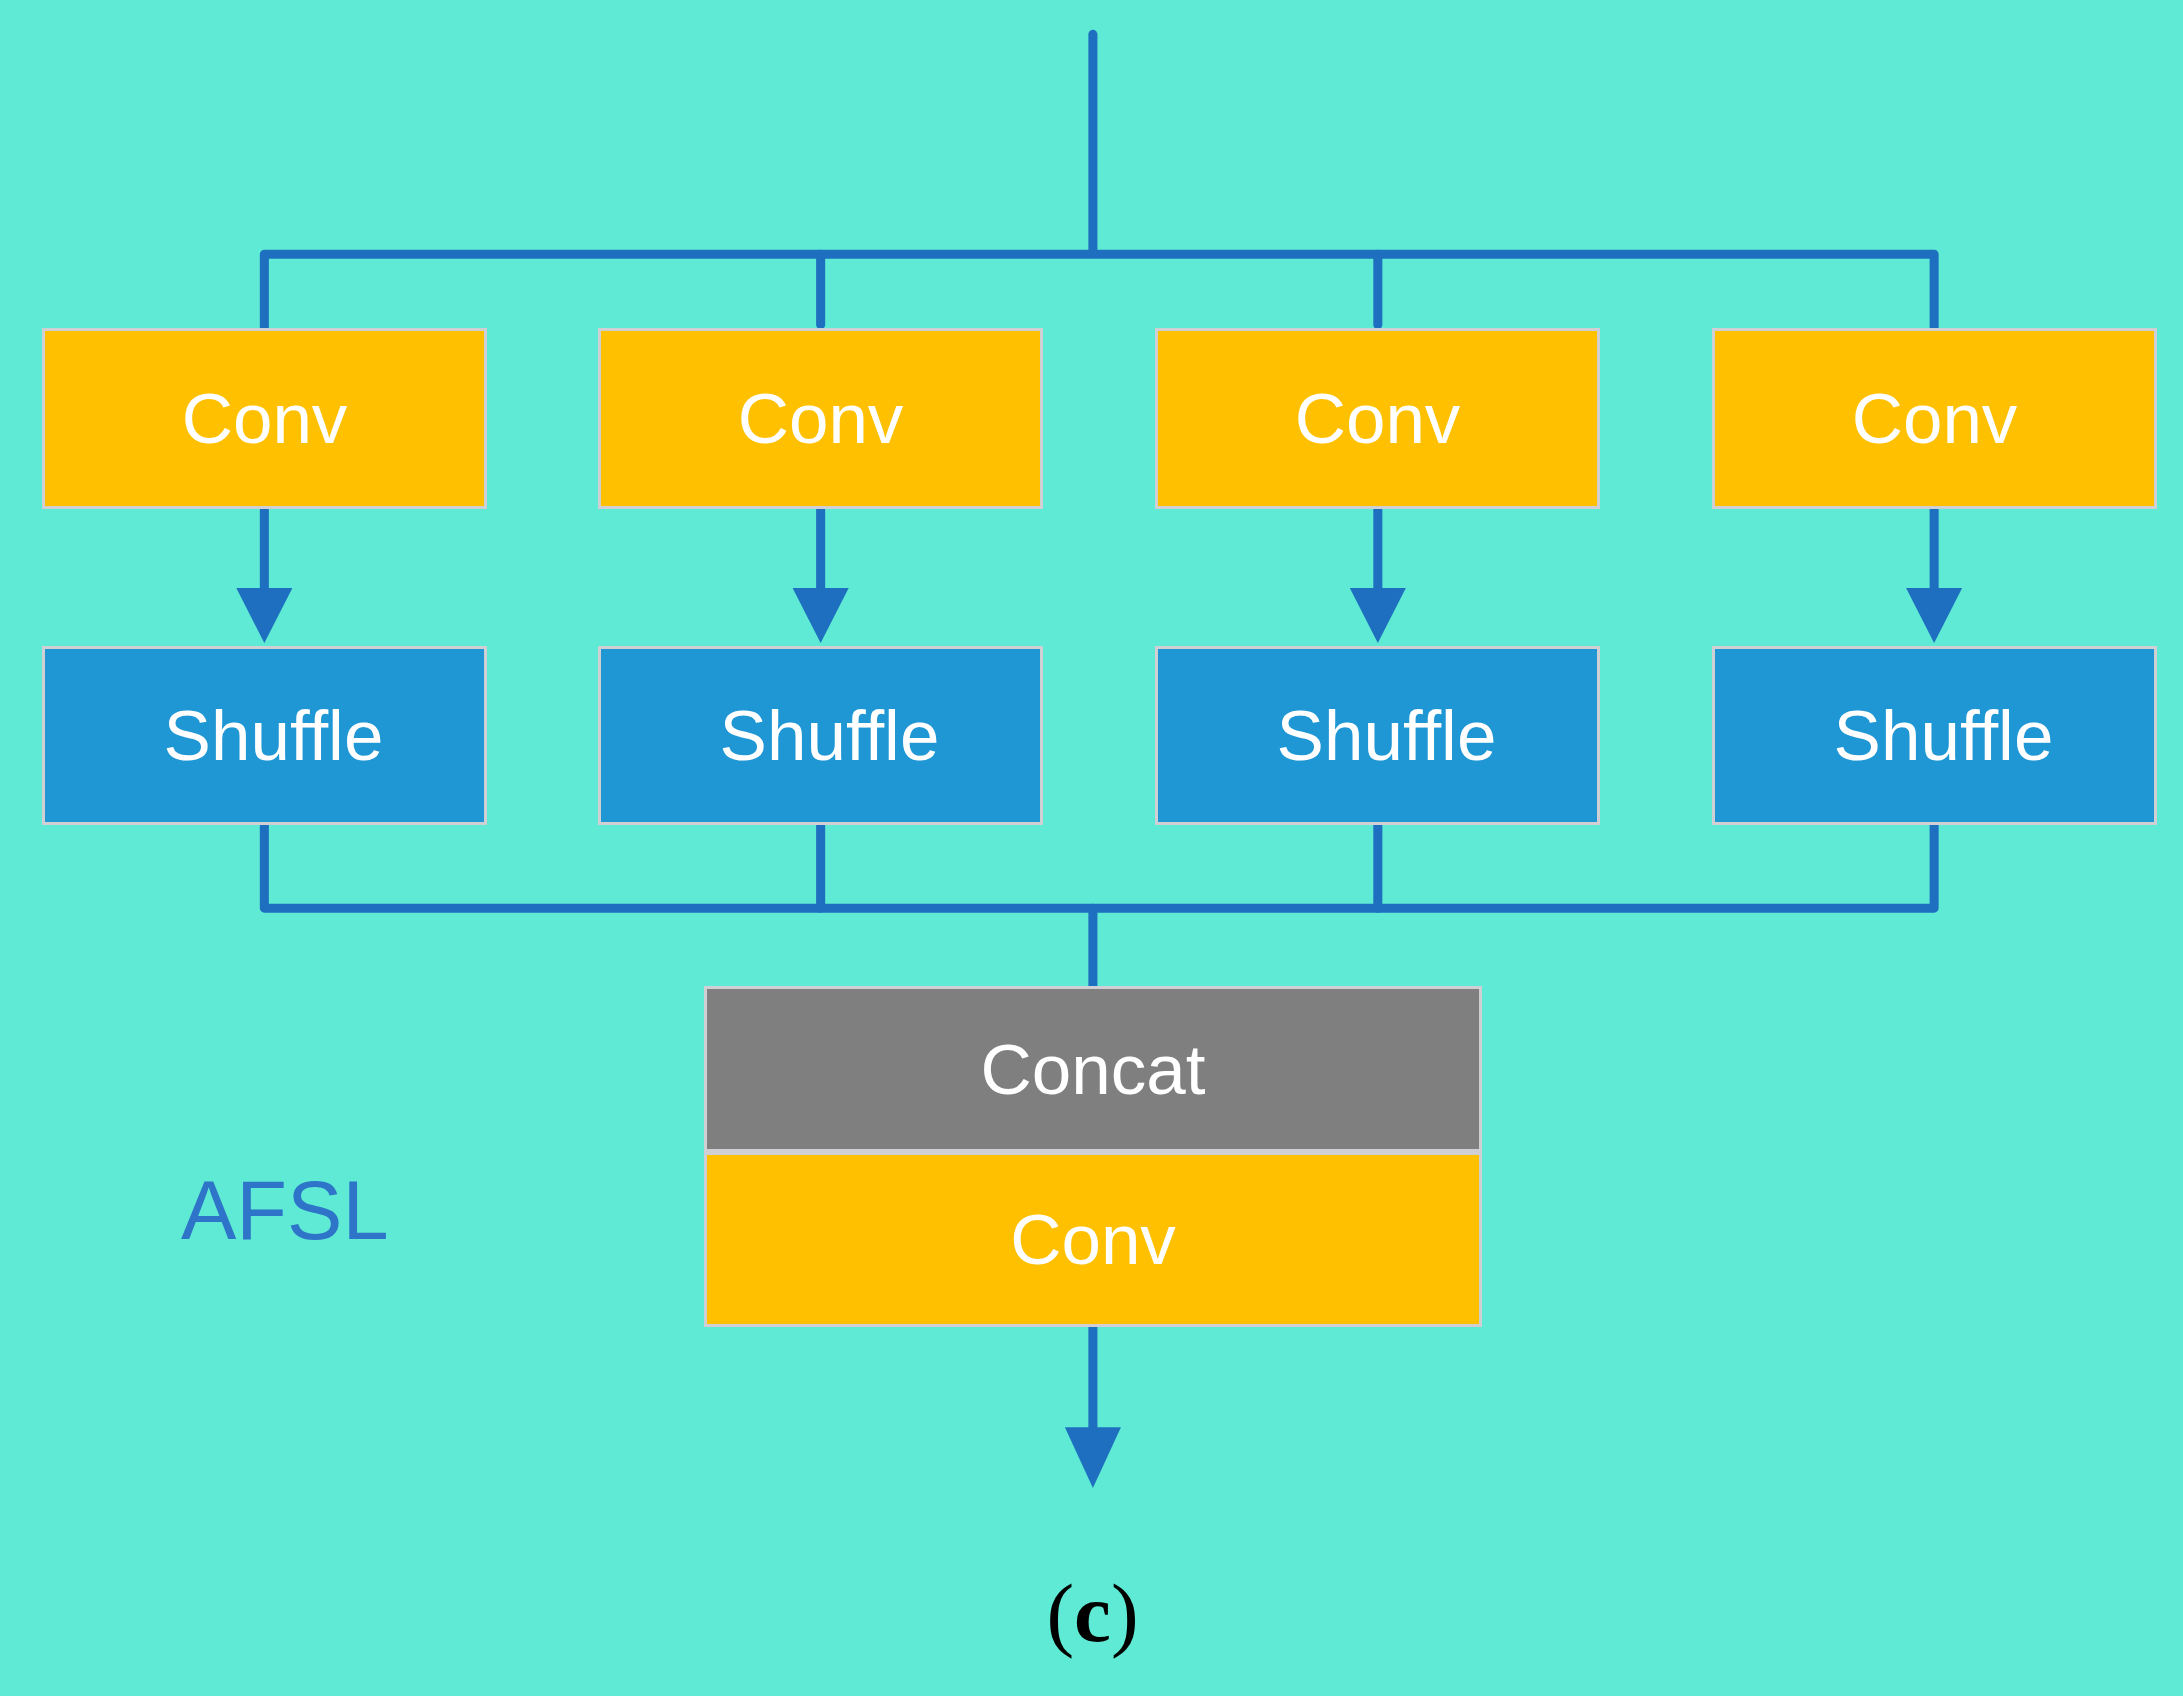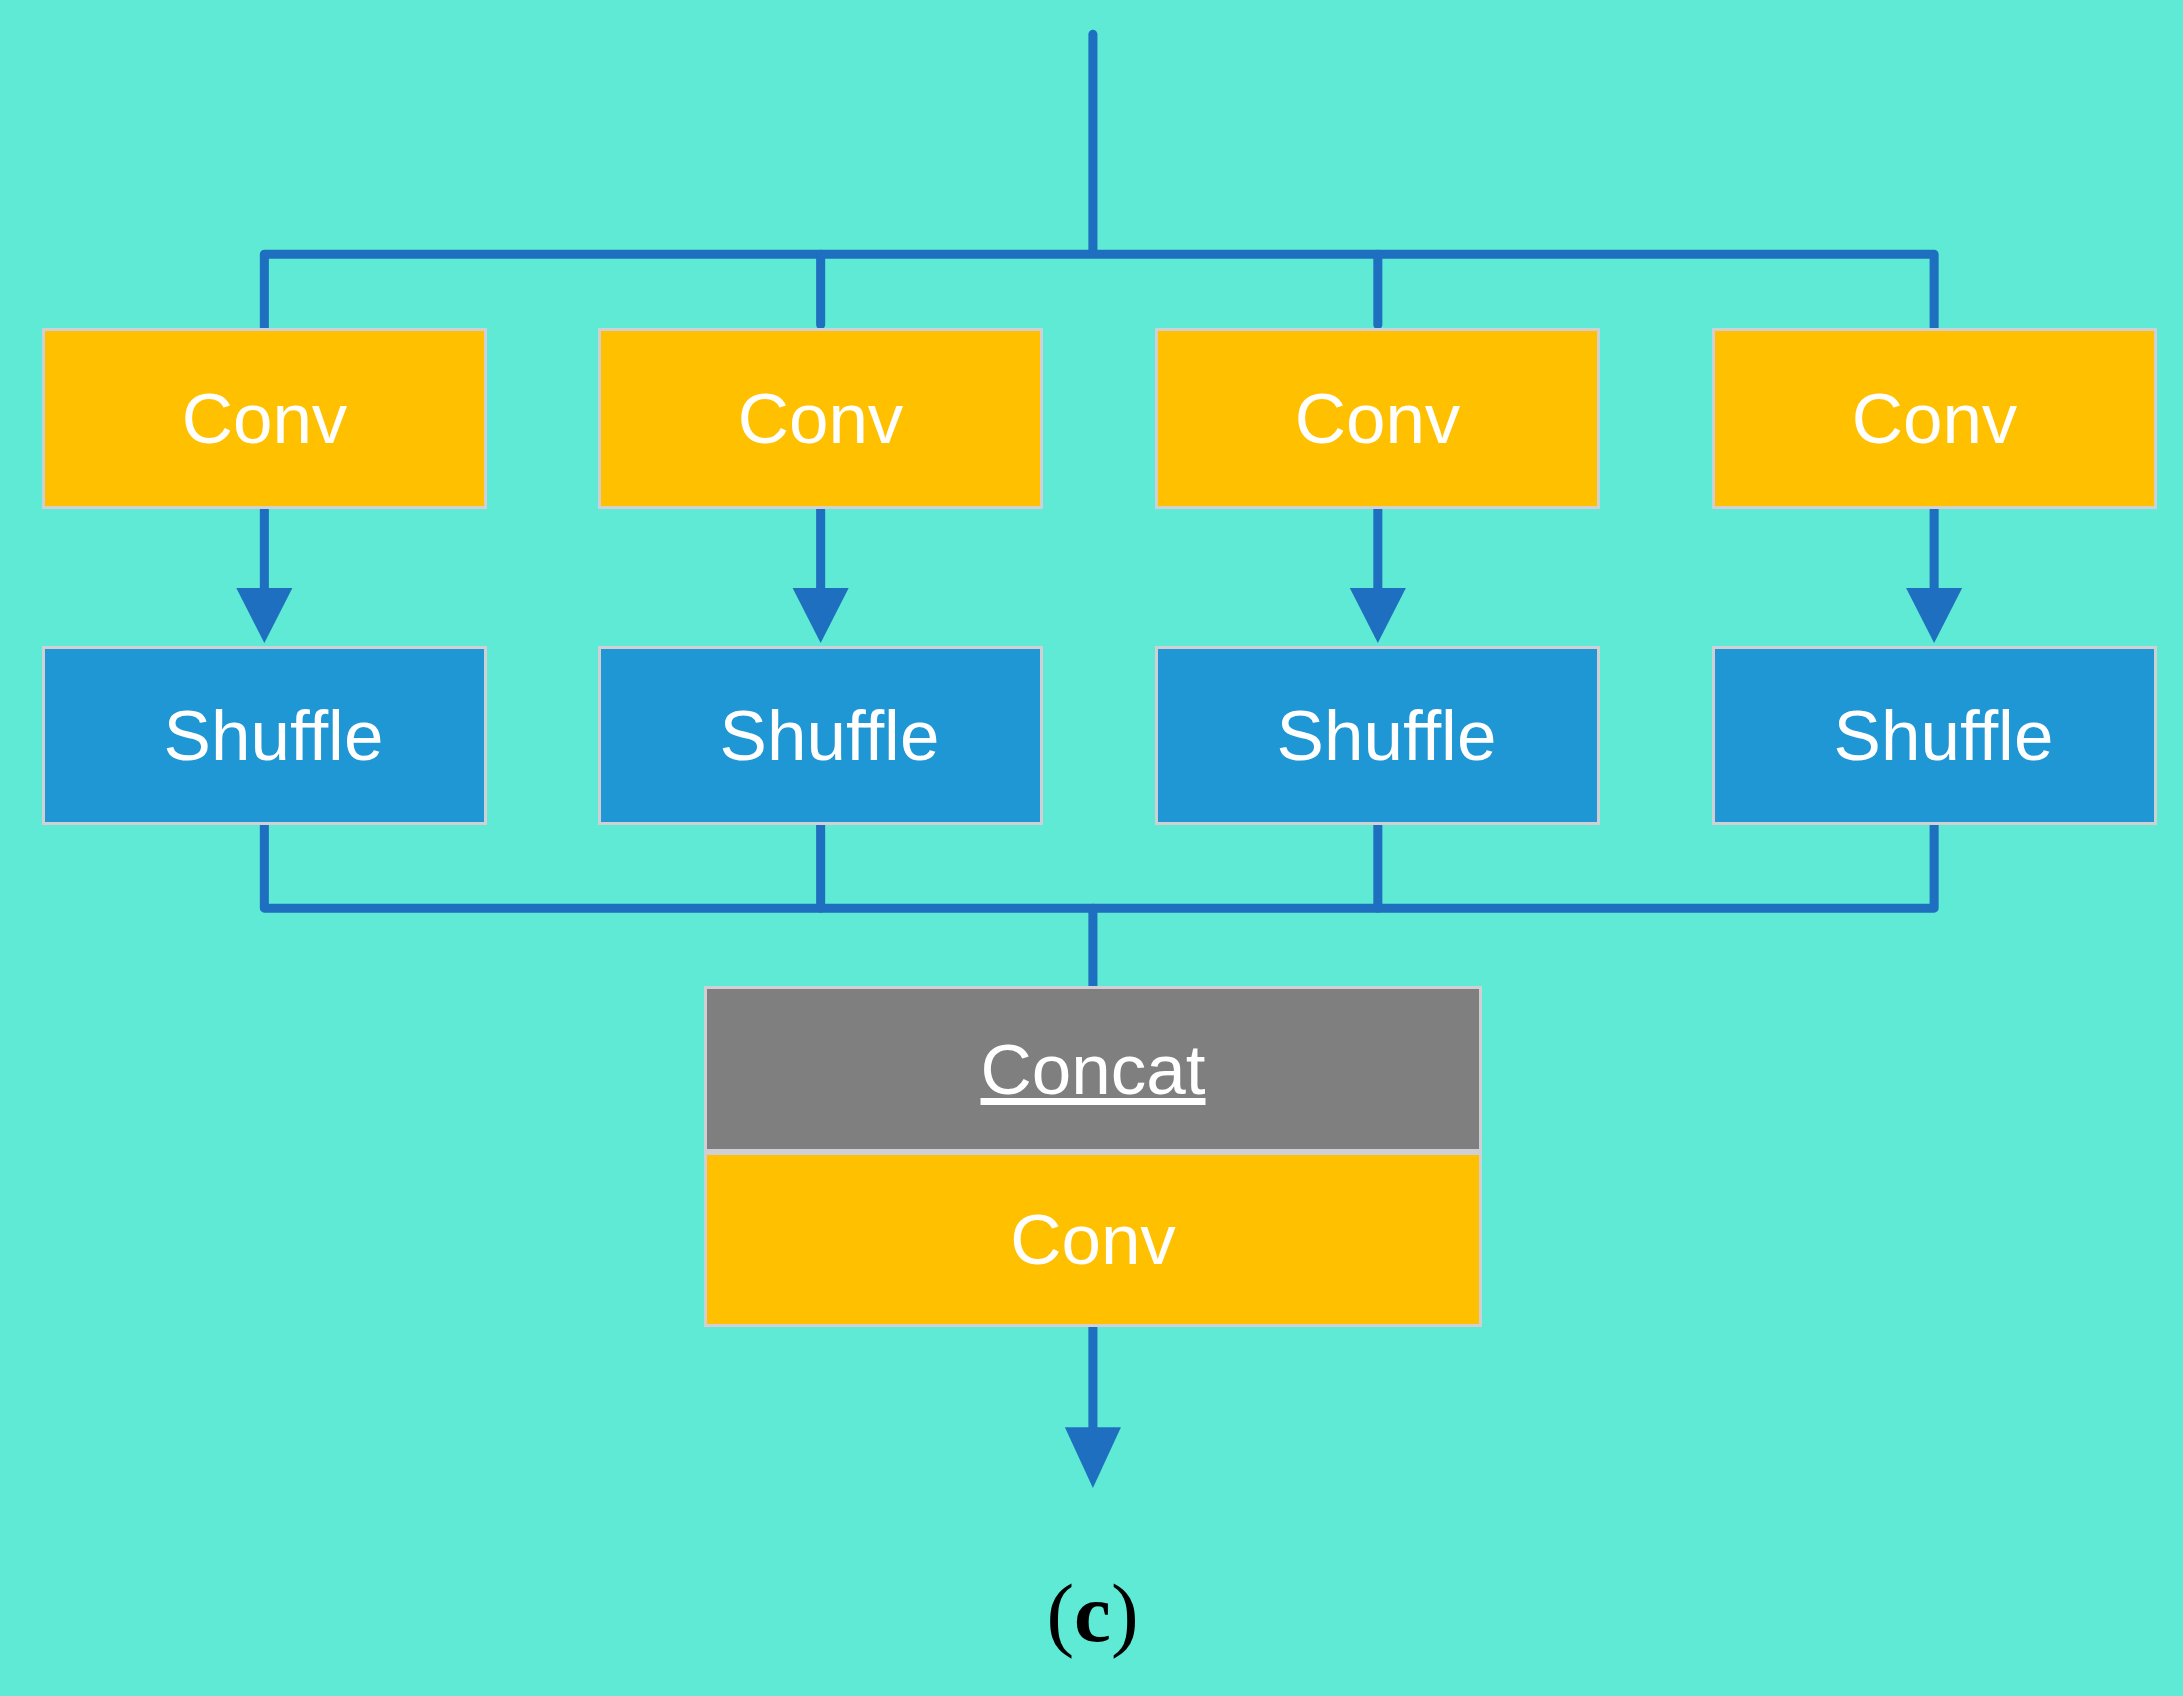--- a/index.html
+++ b/index.html
@@ -114,24 +114,27 @@
   <div class="node shuffle" style="left:598px; top:646px; width:445px; height:179px;">
     <span>Shuffle</span>
   </div>
   <div class="node shuffle" style="left:1155px; top:646px; width:445px; height:179px;">
     <span>Shuffle</span>
   </div>
   <div class="node shuffle" style="left:1712px; top:646px; width:445px; height:179px;">
     <span>Shuffle</span>
   </div>
 
-  <div class="node concat" style="left:704px; top:986px; width:778px; height:166px;text-decoration:underline;">
+  <div class="node concat" style="left:704px; top:986px; width:778px; height:166px;">
     <span>Concat</span>
   </div>
   <div class="node conv" style="left:704px; top:1152px; width:778px; height:175px;">
     <span>Conv</span>
   </div>
 
+  <div class="group-label">
+    <span>AFSL</span>
+  </div>
 
   <div class="caption"><span>(</span><span class="letter">c</span><span>)</span></div>
 
 </div>
 
 
 </body></html>

